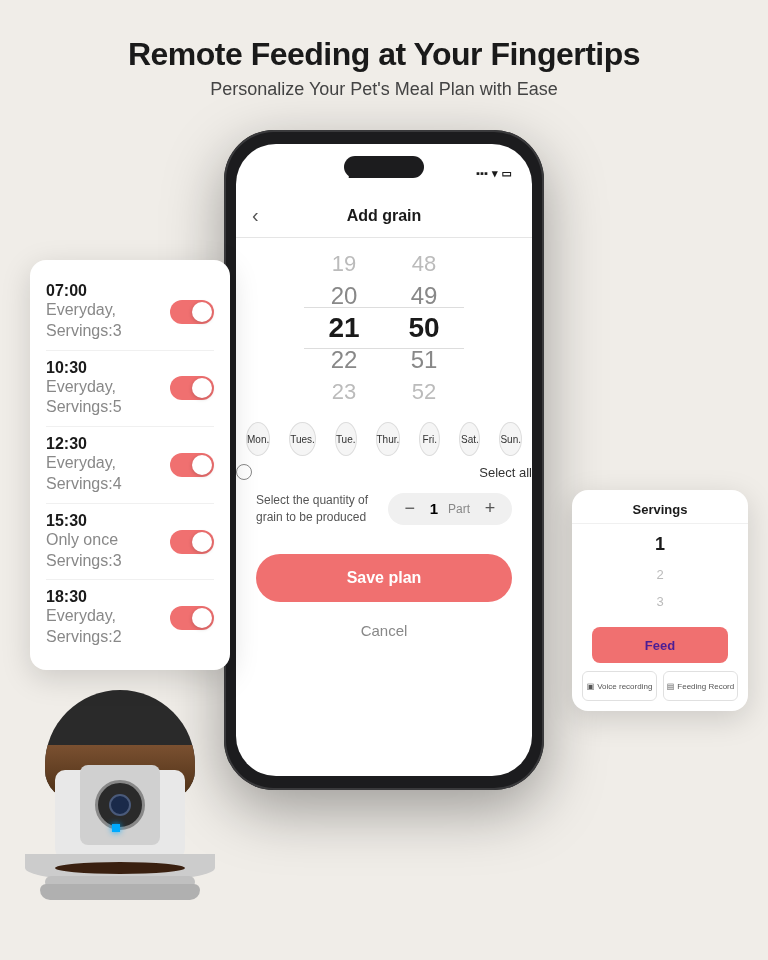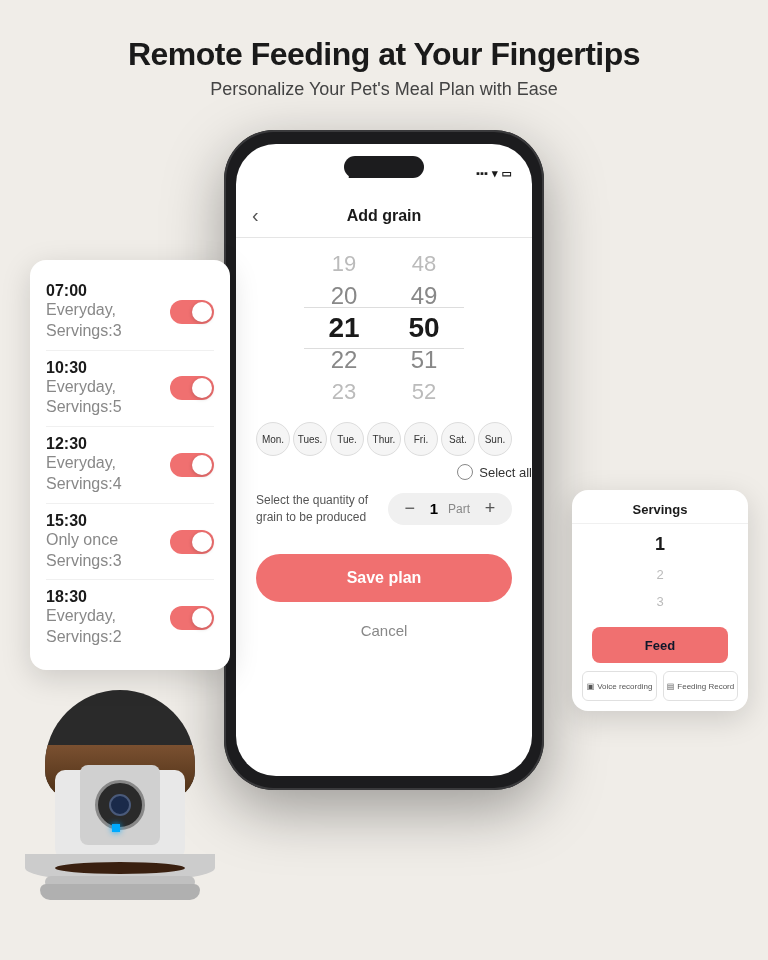--- a/index.html
+++ b/index.html
@@ -172,21 +172,21 @@
       pointer-events: none;
     }
 
     
     .days-row {
       position: absolute;
       top: 278px;
       left: 0; right: 0;
       display: flex;
       justify-content: center;
-      gap: 3px;
+      gap: 19px;
       padding: 0 10px;
     }
     .day-btn {
       width: 34px;
       height: 34px;
       border-radius: 50%;
       border: 1px solid #ddd;
       background: #f5f5f5;
       display: flex;
       align-items: center;
@@ -195,21 +195,21 @@
       color: #333;
       font-weight: 500;
     }
 
     
     .select-all-row {
       position: absolute;
       top: 320px;
       left: 0; right: 0;
       display: flex;
-      justify-content: flex-end;
+      justify-content: space-between;
       align-items: center;
       gap: 6px;
       font-size: 13px;
       color: #333;
     }
     .radio-circle {
       width: 16px;
       height: 16px;
       border-radius: 50%;
       border: 1.5px solid #888;
@@ -374,21 +374,21 @@
       color: #1a1a1a;
     }
     .servings-feed-btn {
       margin: 8px 20px;
       height: 36px;
       background: #f07070;
       border-radius: 8px;
       display: flex;
       align-items: center;
       justify-content: center;
-      color: #0f172a;
+      color: #4c1d95;
       font-size: 13px;
       font-weight: 600;
     }
     .servings-footer {
       display: flex;
       gap: 6px;
       padding: 0 10px 10px;
     }
     .servings-footer-btn {
       flex: 1;

